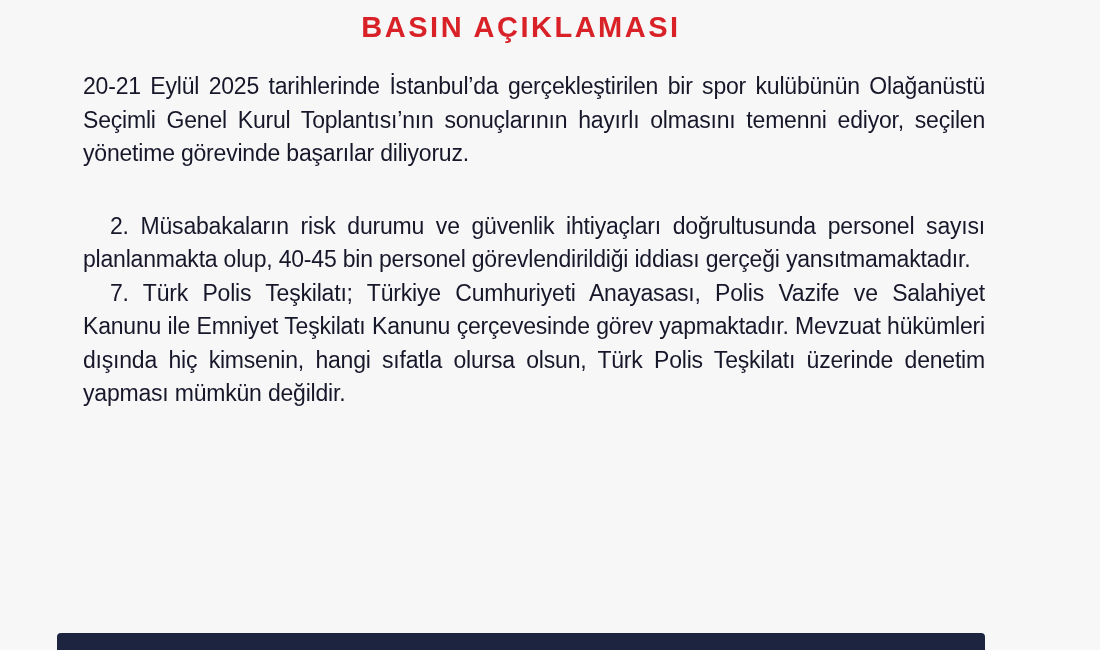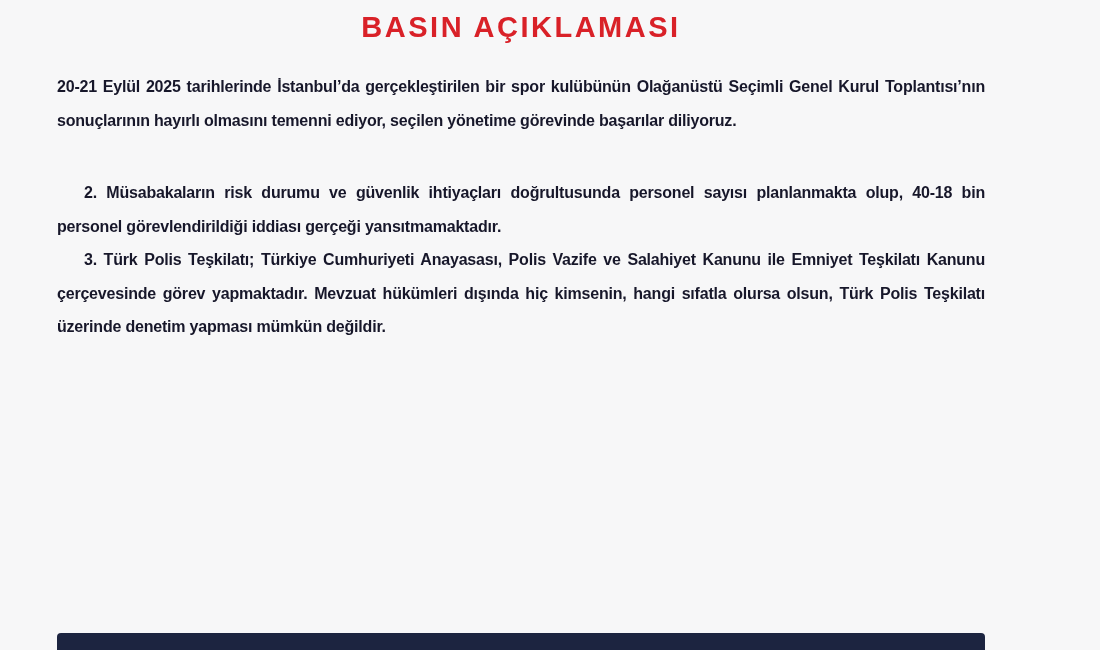--- a/index.html
+++ b/index.html
@@ -26,25 +26,26 @@
     color: var(--title-color);
     font-size: 29px;
     font-weight: 800;
     letter-spacing: 2.5px;
     line-height: 34px;
     margin-top: 2px;
   }
   .doc-body {
     margin-top: 26px;
     color: var(--text-color);
-    font-size: 16px;
-    font-weight: 700;
+    font-size: 23px;
+    font-weight: 400;
     line-height: 33.5px;
     text-align: justify;
     letter-spacing: -0.2px;
+    margin-left: 26px;
   }
   .doc-body p { margin: 0; }
   .doc-body p.gap-after { margin-bottom: 39px; }
   .doc-body p.indented { text-indent: 27px; }
   .redaction-bar {
     position: absolute;
     left: 57px;
     right: 57px;
     bottom: 0;
     height: 17px;
@@ -54,19 +55,19 @@
 </style>
 </head>
 <body>
 
 <div class="page">
 
   <h1 class="doc-title">BASIN AÇIKLAMASI</h1>
 
   <div class="doc-body">
     <p class="gap-after">20-21 Eylül 2025 tarihlerinde İstanbul’da gerçekleştirilen bir spor kulübünün Olağanüstü Seçimli Genel Kurul Toplantısı’nın sonuçlarının hayırlı olmasını temenni ediyor, seçilen yönetime görevinde başarılar diliyoruz.</p>
-    <p class="indented">2. Müsabakaların risk durumu ve güvenlik ihtiyaçları doğrultusunda personel sayısı planlanmakta olup, 40-18 bin personel görevlendirildiği iddiası gerçeği yansıtmamaktadır.</p>
-    <p class="indented">3. Türk Polis Teşkilatı; Türkiye Cumhuriyeti Anayasası, Polis Vazife ve Salahiyet Kanunu ile Emniyet Teşkilatı Kanunu çerçevesinde görev yapmaktadır. Mevzuat hükümleri dışında hiç kimsenin, hangi sıfatla olursa olsun, Türk Polis Teşkilatı üzerinde denetim yapması mümkün değildir.</p>
+    <p class="indented">2. Müsabakaların risk durumu ve güvenlik ihtiyaçları doğrultusunda personel sayısı planlanmakta olup, 40-45 bin personel görevlendirildiği iddiası gerçeği yansıtmamaktadır.</p>
+    <p class="indented">7. Türk Polis Teşkilatı; Türkiye Cumhuriyeti Anayasası, Polis Vazife ve Salahiyet Kanunu ile Emniyet Teşkilatı Kanunu çerçevesinde görev yapmaktadır. Mevzuat hükümleri dışında hiç kimsenin, hangi sıfatla olursa olsun, Türk Polis Teşkilatı üzerinde denetim yapması mümkün değildir.</p>
   </div>
 
   <div class="redaction-bar"></div>
 
 </div>
 
 </body></html>

